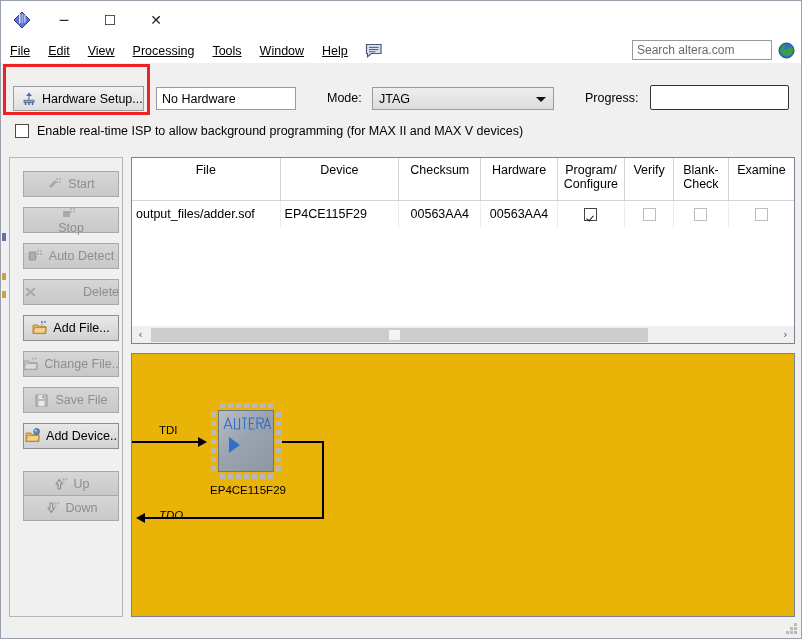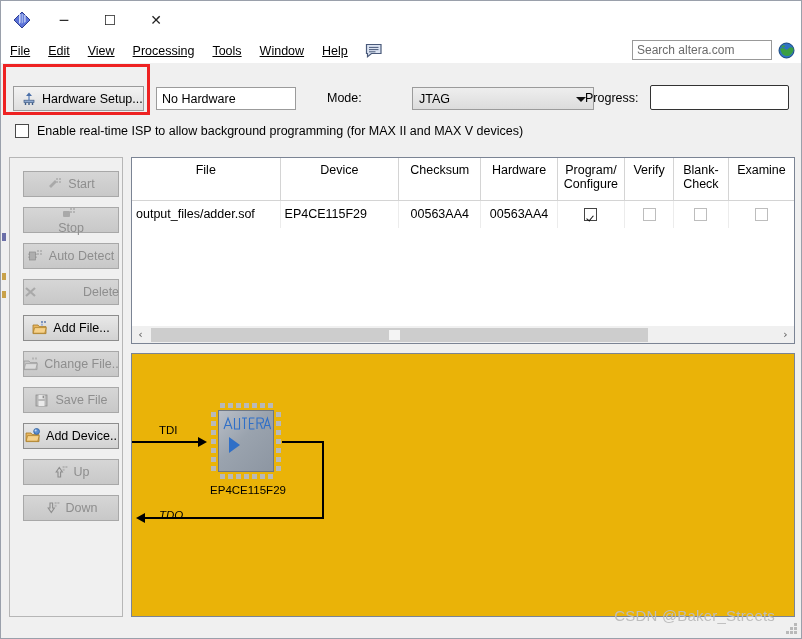--- a/index.html
+++ b/index.html
@@ -85,21 +85,21 @@
     background: #fff; border: 1px solid #9b9b9b; font-size: 12.5px;
     display: flex; align-items: center; padding-left: 5px; color: #000;
   }
   .mode-label {
     position: absolute; left: 326px; top: 28px; font-size: 12.5px; color: #000;
   }
   .mode-select {
     position: absolute; left: 371px; top: 24px; width: 182px; height: 23px;
     background: linear-gradient(#eeeeee,#dcdcdc); border: 1px solid #9b9b9b;
     font-size: 12.5px; display: flex; align-items: center; padding-left: 6px;
-    color: #000; cursor: default; margin-left: 40px;
+    color: #000; cursor: default;
   }
   .mode-arrow {
     position: absolute; right: 7px; top: 9px; width: 0; height: 0;
     border-left: 5px solid transparent; border-right: 5px solid transparent;
     border-top: 5px solid #111;
   }
   .progress-label {
     position: absolute; left: 584px; top: 28px; font-size: 12.5px; color: #000;
   }
   .progress-field {
@@ -446,21 +446,21 @@
         <svg width="16" height="16" viewBox="0 0 16 16">
           <rect x="2" y="3" width="11" height="11" fill="#b9b9b9" stroke="#8e8e8e" stroke-width="0.8"></rect>
           <rect x="4.5" y="3" width="6" height="4" fill="#e4e4e4"></rect>
           <rect x="4.5" y="9" width="6" height="5" fill="#eaeaea"></rect>
           <rect x="8.6" y="3.6" width="1.4" height="2.6" fill="#8e8e8e"></rect>
         </svg>
       </span>
       <span class="side-lbl">Save File</span>
     </div>
 
-    <div class="side-btn disabled" style="top:301px;">
+    <div class="side-btn disabled" style="top:313px;">
       <span class="side-ico">
         <svg width="16" height="16" viewBox="0 0 16 16">
           <path d="M5 8 L5 13 L7.6 13 L7.6 8 L9.4 8 L6.3 3.4 L3.2 8 Z" fill="none" stroke="#8e8e8e" stroke-width="1.1"></path>
           <rect x="9.6" y="2" width="2" height="2" fill="#b5b5b5"></rect>
             <rect x="12.4" y="2" width="2" height="2" fill="#b5b5b5"></rect>
           <rect x="9.6" y="4.8" width="2" height="2" fill="#b5b5b5"></rect>
         </svg>
       </span>
       <span class="side-lbl">Up</span>
     </div>
@@ -595,21 +595,20 @@
 
       <div class="wire" style="left:150px; top:87px; width:42px; height:1.6px;"></div>
       <div class="wire" style="left:190px; top:87px; width:1.6px; height:78px;"></div>
       <div class="wire" style="left:12px; top:163px; width:180px; height:1.6px;"></div>
       <div class="arrowhead-l" style="left:4px; top:159px;"></div>
       <div class="lbl-tdo">TDO</div>
     </div>
   </div>
 
   <div class="statusbar"></div>
-  <div class="watermark">CSDN @Baker_Streets</div>
   <div class="resize-grip">
     <i style="right:0;bottom:0"></i>
     <i style="right:4px;bottom:0"></i>
     <i style="right:8px;bottom:0"></i>
     <i style="right:0;bottom:4px"></i>
     <i style="right:4px;bottom:4px"></i>
     <i style="right:0;bottom:8px"></i>
   </div>
 
 </div>

